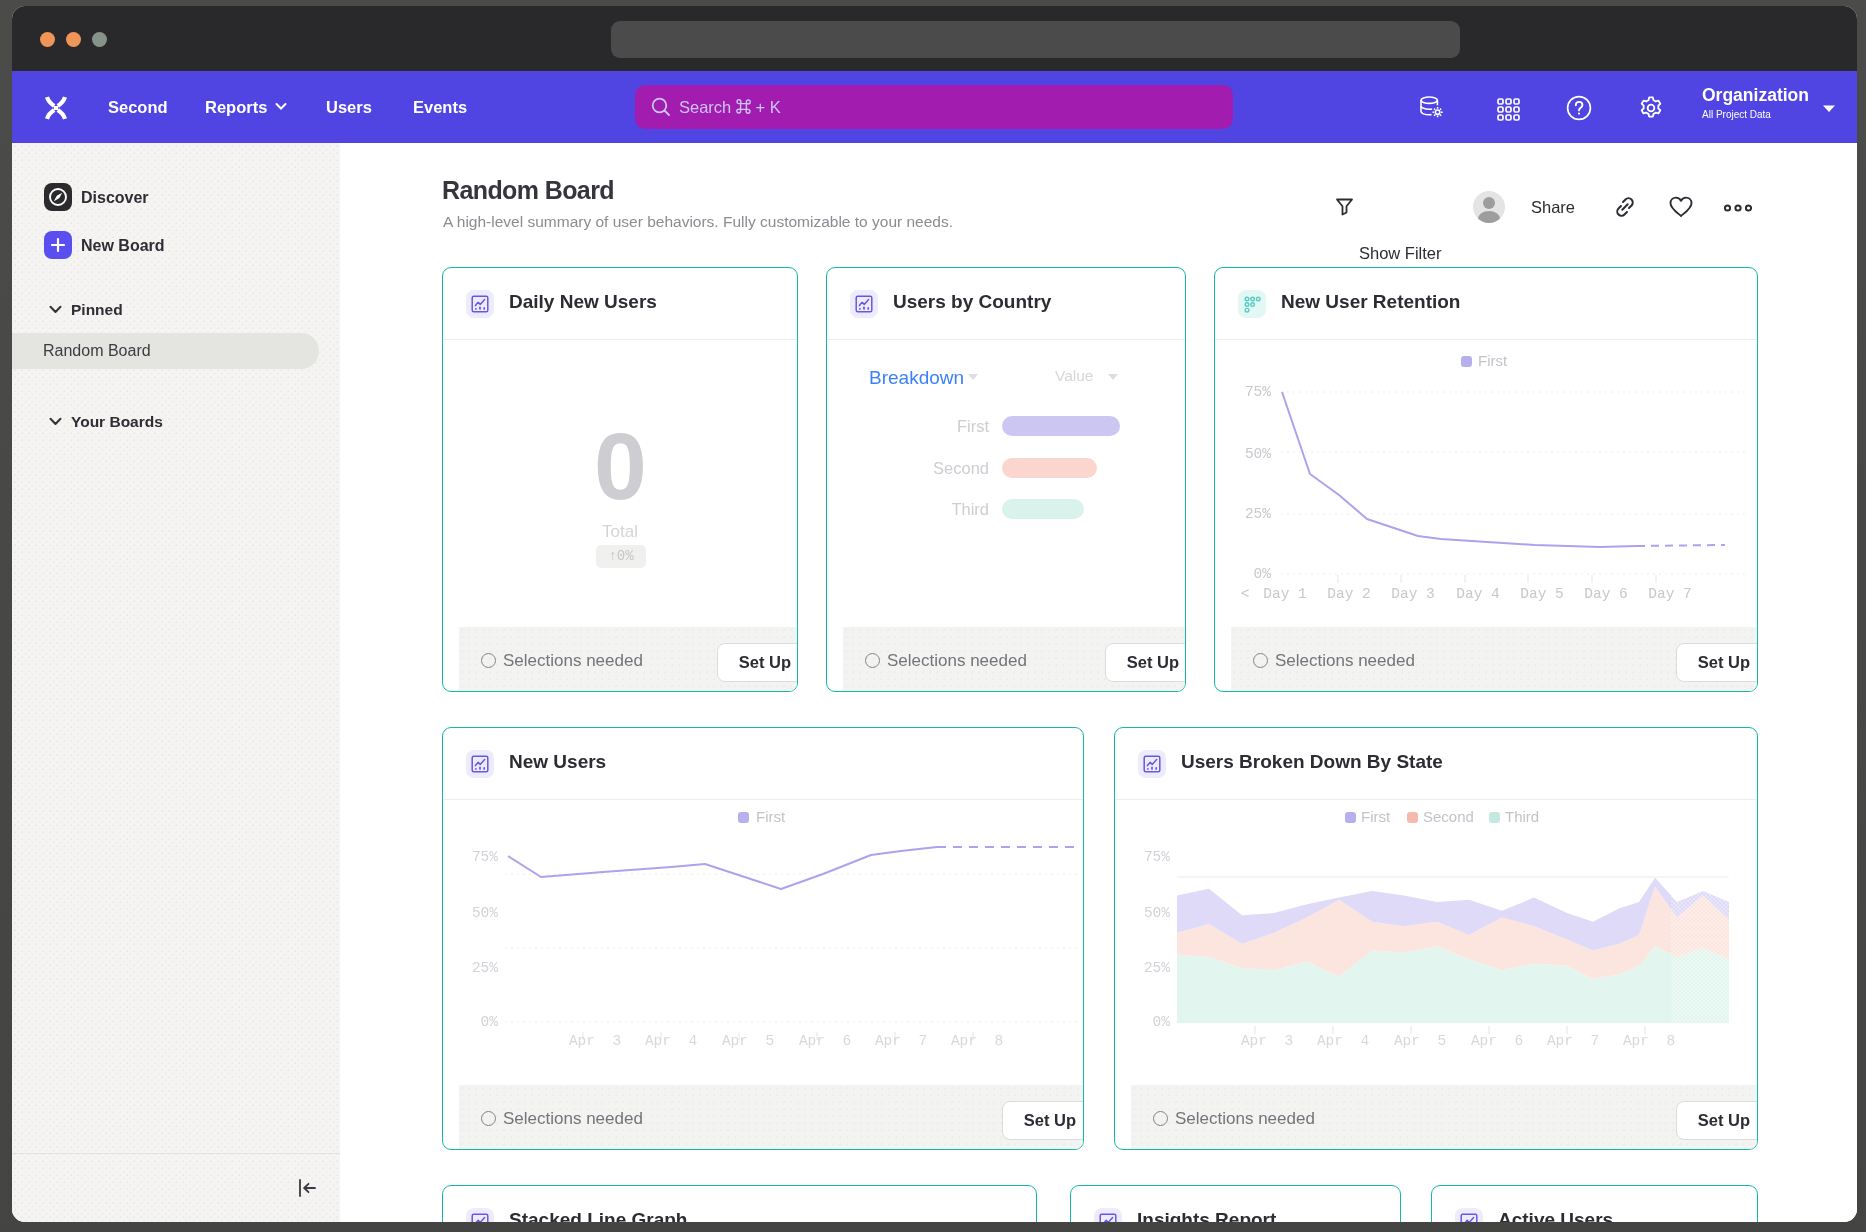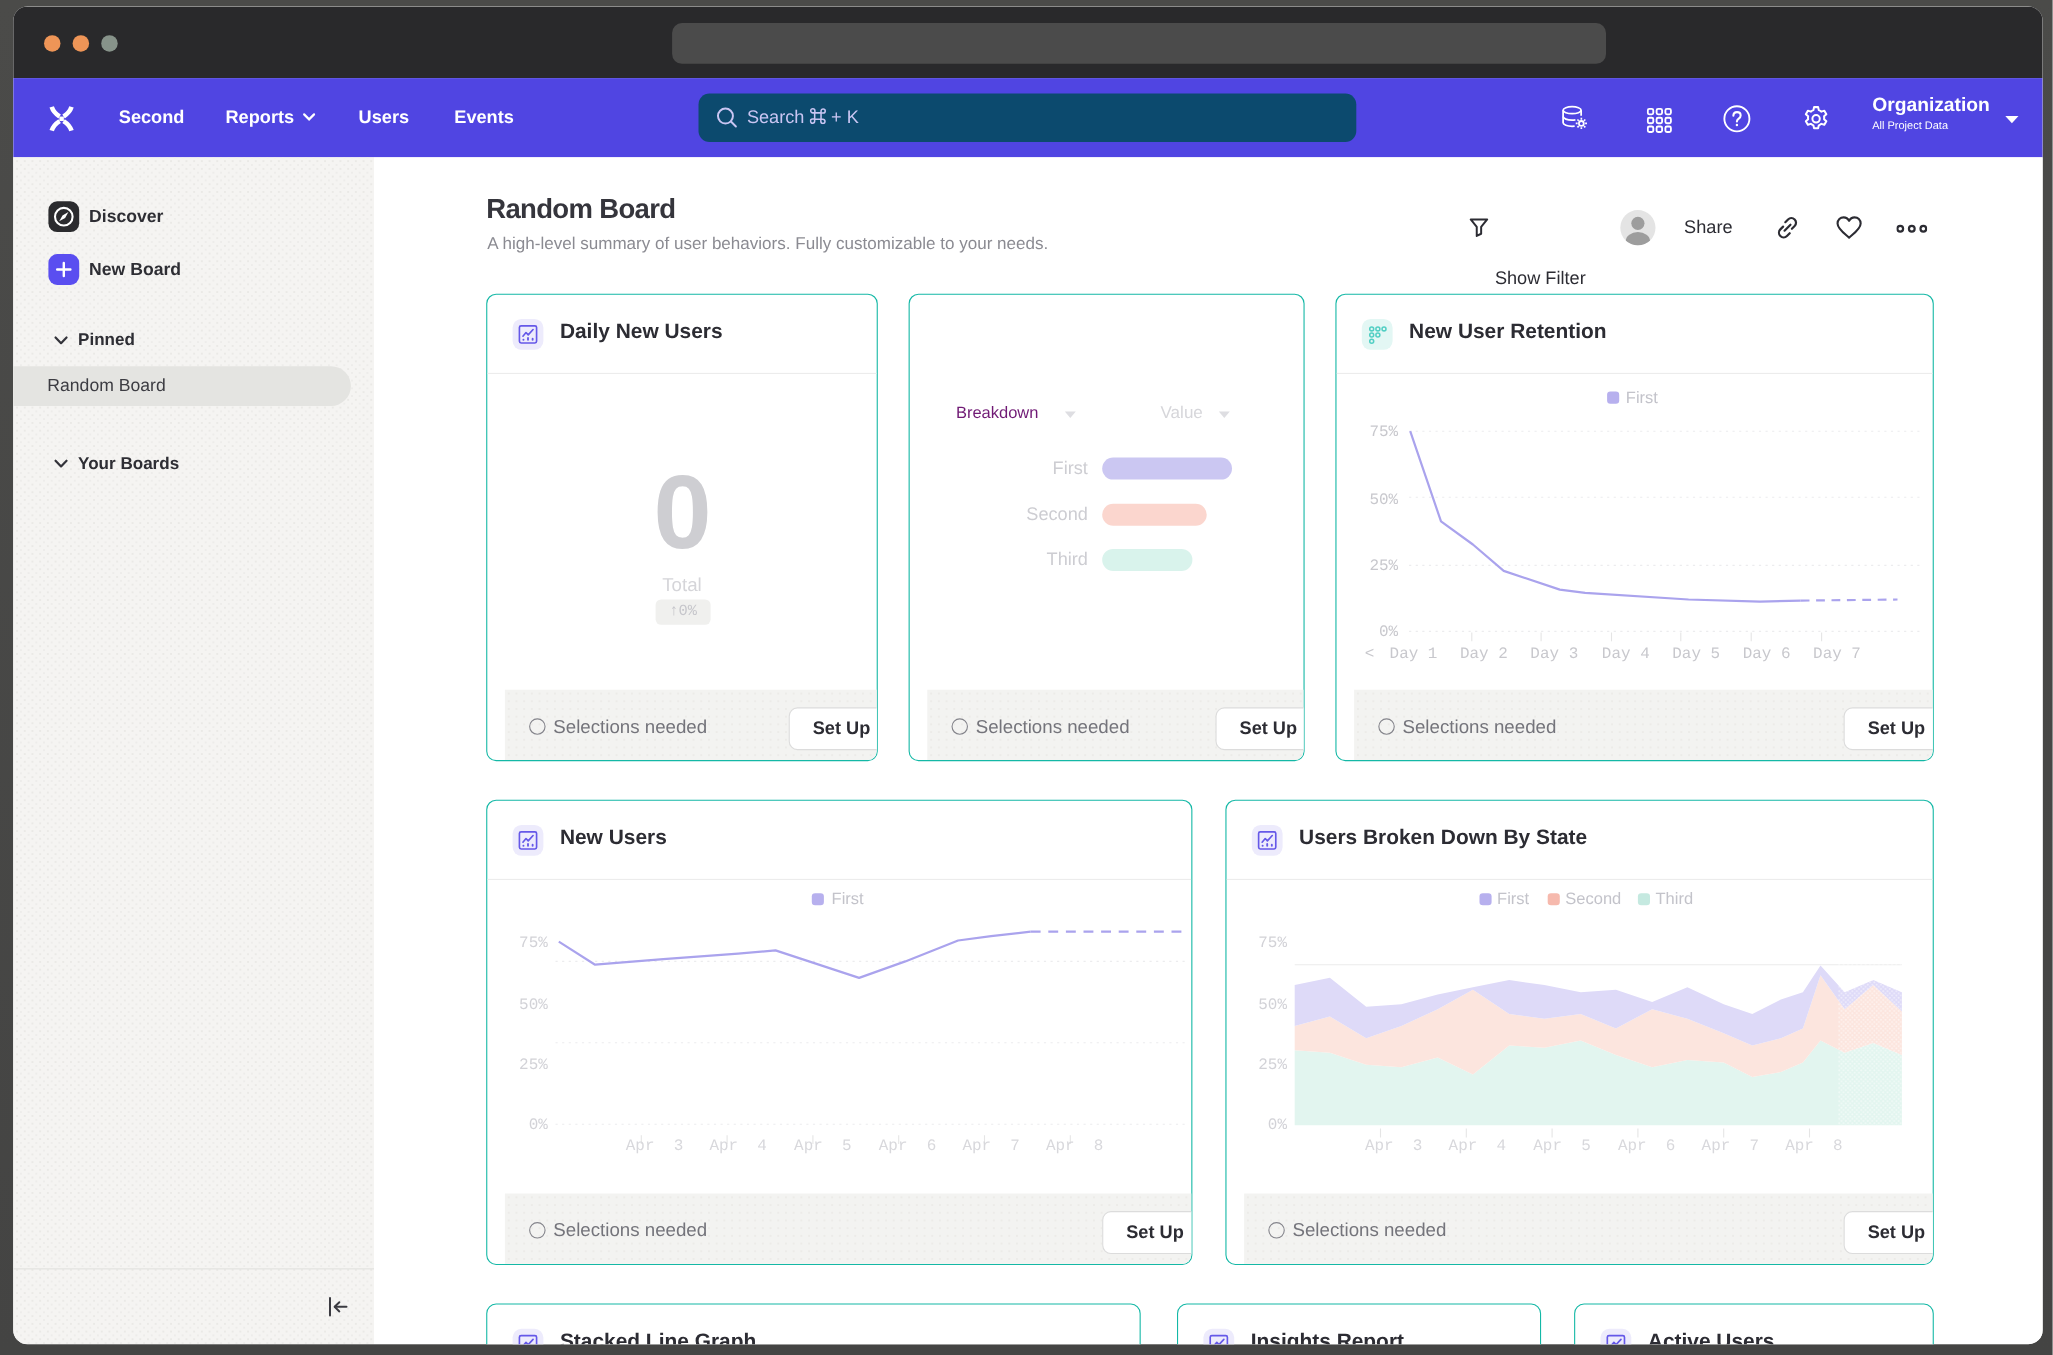--- a/index.html
+++ b/index.html
@@ -4,21 +4,21 @@
 <style>
   * { margin:0; padding:0; box-sizing:border-box; }
   html,body { width:1866px; height:1232px; overflow:hidden; }
   body { background:linear-gradient(#4b4b49, #444443); font-family:"Liberation Sans", sans-serif; position:relative; }
   .window { position:absolute; left:12px; top:6px; width:1845px; height:1216px; border-radius:13px; background:#fff; overflow:hidden; }
   .titlebar { position:absolute; left:0; top:0; width:100%; height:65px; background:#29292b; }
   .tl { position:absolute; top:26px; width:15px; height:15px; border-radius:50%; }
   .urlbar { position:absolute; left:599px; top:15px; width:849px; height:37px; border-radius:9px; background:#4b4b4b; }
   .nav { position:absolute; left:0; top:65px; width:100%; height:72px; background:#5045e2; }
   .nav-link { position:absolute; top:0; height:72px; line-height:72px; color:#fff; font-size:16.5px; font-weight:600; }
-  .searchbox { position:absolute; left:623px; top:14px; width:598px; height:44px; border-radius:10px; background:#0c4a6e; }
+  .searchbox { position:absolute; left:623px; top:14px; width:598px; height:44px; border-radius:10px; background:#a21caf; }
   .sidebar { position:absolute; left:0; top:137px; width:328px; height:1079px; background:#f5f4f2;
      background-image: radial-gradient(#eae9e6 1px, rgba(0,0,0,0) 1px), radial-gradient(#edecea 1px, rgba(0,0,0,0) 1px);
      background-size: 7px 7px; background-position: 0 0, 3.5px 3.5px; }
   .main { position:absolute; left:328px; top:137px; width:1517px; height:1079px; background:#fff; }
   .side-item { position:absolute; font-size:16px; font-weight:600; color:#2e2e34; }
   .side-icn { position:absolute; width:28px; height:28px; border-radius:8px; }
   .card { position:absolute; background:#fff; border:1px solid #14b8a6; border-radius:9px; overflow:hidden; }
   .card-h { position:absolute; left:0; top:0; width:100%; height:72px; border-bottom:1px solid #ececec; }
   .card-icn { position:absolute; left:23px; top:22px; width:28px; height:28px; border-radius:8px; background:#edebfc; }
   .card-t { position:absolute; left:66px; top:23px; font-size:19px; font-weight:700; color:#2c2c33; }
@@ -194,21 +194,33 @@
     <div style="position:absolute;left:0;top:254px;width:100%;text-align:center;font-size:17px;color:#d5d5d9;">Total</div>
     <div style="position:absolute;left:153px;top:277px;width:50px;height:23px;background:#f0f0ee;border-radius:5px;text-align:center;line-height:23px;font-size:14px;color:#c6c6cb;" class="mono">↑0%</div>
     <div class="card-f">
       <div class="sel-c"></div>
         <div class="sel-n">Selections needed</div>
       <div class="setup" style="left:258px;">Set Up</div>
     </div>
   </div>
   
   <div class="card" style="left:814px;top:261px;width:360px;height:425px;">
-    <div style="position:absolute;left:42px;top:99px;font-size:15px;color:#701a75;">Breakdown</div>
+    <div class="card-h">
+      <div class="card-icn"><svg width="28" height="28" viewBox="0 0 28 28" fill="none" stroke="#6558e8" stroke-width="1.5">
+            <rect x="6.2" y="6.2" width="15.6" height="15.6" rx="1.5"></rect>
+            <path d="M9.4 15.6 L12.2 12.3 L14.2 14.4 L18.6 9.6" stroke-linejoin="round" stroke-linecap="round"></path>
+            <g stroke-linecap="round" stroke-width="1.7">
+              <path d="M9.8 18.9 h0.1"></path>
+              <path d="M14 17.3 v1.6"></path>
+              <path d="M18.2 17.9 v1"></path>
+            </g>
+          </svg></div>
+      <div class="card-t">Users by Country</div>
+    </div>
+    <div style="position:absolute;left:42px;top:99px;font-size:19px;color:#3b82f6;">Breakdown</div>
     <svg style="position:absolute;left:140px;top:105px;" width="12" height="8" viewBox="0 0 12 8">
         <path d="M1 1 L6 7 L11 1 Z" fill="#dedee2"></path>
       </svg>
     <div style="position:absolute;left:228px;top:99px;font-size:15.5px;color:#d6d6da;">Value</div>
     <svg style="position:absolute;left:280px;top:105px;" width="12" height="8" viewBox="0 0 12 8">
         <path d="M1 1 L6 7 L11 1 Z" fill="#dedee2"></path>
       </svg>
     <div style="position:absolute;right:196px;top:149px;font-size:16.5px;color:#cdcdd2;">First</div>
     <div style="position:absolute;left:175px;top:148px;width:118px;height:20px;border-radius:10px;background:#cbc7f2;"></div>
     <div style="position:absolute;right:196px;top:191px;font-size:16.5px;color:#cdcdd2;">Second</div>

